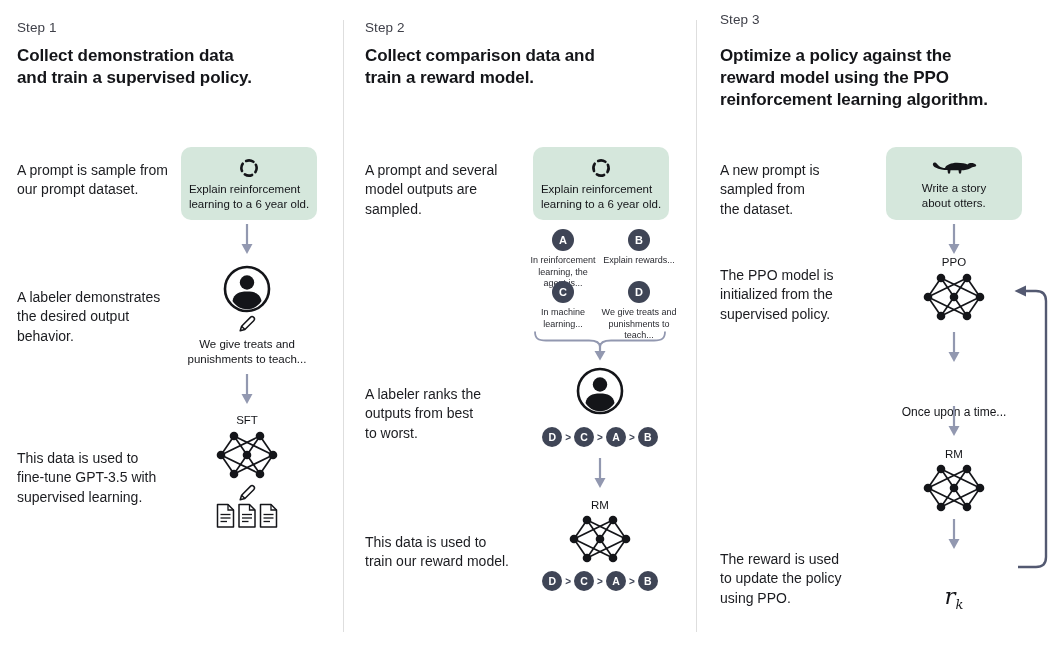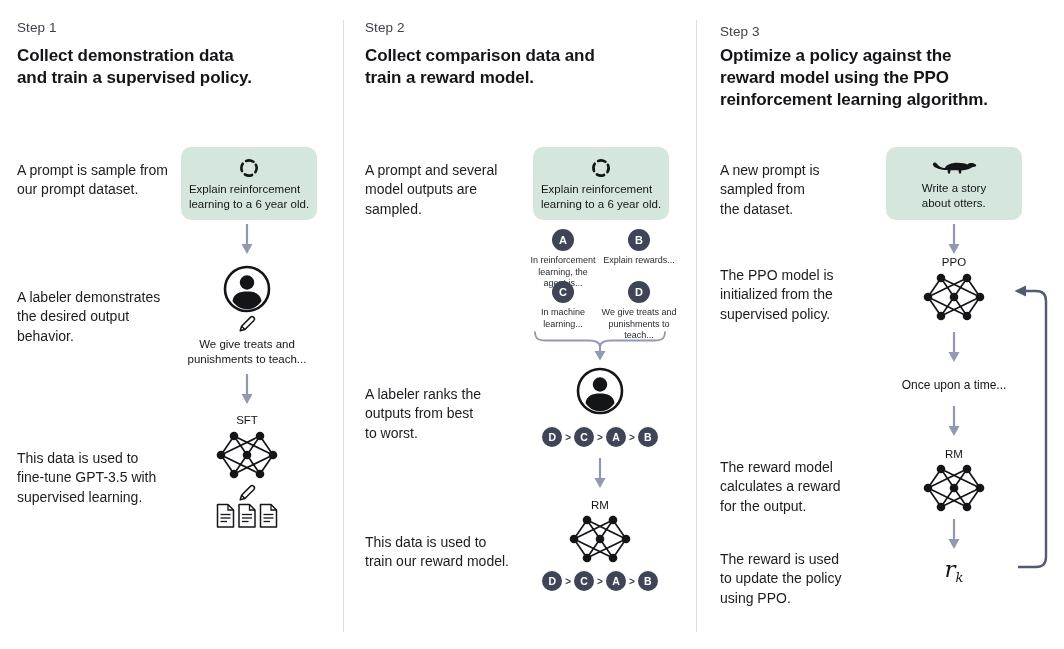--- a/index.html
+++ b/index.html
@@ -40,21 +40,21 @@
   .rank-badge {
     width: 20px; height: 20px; border-radius: 50%;
     background: #3f4556; color: #ffffff;
     font-size: 10.5px; font-weight: 700;
     display: flex; align-items: center; justify-content: center;
   }
   .rank-sep { font-size: 10px; font-weight: 700; color: #3f4556; }
   .divider { width: 1px; background: #dedede; }
   .reward-var { font-family: "DejaVu Serif", serif; font-style: italic; font-size: 23px; color: #141519; }
   .reward-sub { font-family: "DejaVu Serif", serif; font-style: italic; font-size: 13px; color: #141519; }
-  .center { text-align: center; }
+  .center { text-align: center; margin-top: 27px; }
 </style>
 </head>
 <body>
 
 <div id="canvas">
 
   <div class="abs divider" style="left:343px; top:20px; height:612px;"></div>
   <div class="abs divider" style="left:696px; top:20px; height:612px;"></div>
 
   <div class="abs step-label" style="left:17px; top:20px;">Step 1</div>
@@ -259,21 +259,21 @@
     <span class="rank-badge">C</span>
     <span class="rank-sep">&gt;</span>
     <span class="rank-badge">A</span>
     <span class="rank-sep">&gt;</span>
     <span class="rank-badge">B</span>
   </div>
 
   <div class="abs body-text pre" style="left:365px; top:533px; width:180px;">This data is used to
 train our reward model.</div>
 
-  <div class="abs step-label" style="left:720px; top:24px;">Step 3</div>
+  <div class="abs step-label" style="left:720px; top:12px;">Step 3</div>
   <div class="abs title pre" style="left:720px; top:45px; width:330px;">Optimize a policy against the
 reward model using the PPO
 reinforcement learning algorithm.</div>
 
   <div class="abs body-text pre" style="left:720px; top:161px; width:160px;">A new prompt is
 sampled from
 the dataset.</div>
 
   <div class="abs prompt-box" style="left:886px; top:147px;">
     <svg width="46" height="20" viewBox="0 0 46 20">
@@ -326,23 +326,20 @@
   </svg>
 
 
   <div class="abs center" style="left:884px; top:378px; width:140px; font-size:12px; color:#141519;">Once upon a time...</div>
 
   <svg class="abs" style="left:946px; top:406px;" width="16" height="30" viewBox="0 0 16 30">
     <line x1="8" y1="0" x2="8" y2="21" stroke="#9298b0" stroke-width="2.2"></line>
     <polygon points="2.5,20 13.5,20 8,30" fill="#9298b0"></polygon>
   </svg>
 
-  <div class="abs body-text pre" style="left:720px; top:458px; width:170px;">The reward model
-calculates a reward
-for the output.</div>
 
   <div class="abs model-label" style="left:934px; top:448px; width:40px;">RM</div>
 
   <svg class="abs" style="left:922px; top:461px;" width="64" height="54" viewBox="0 0 64 54">
     <g stroke="#141519" stroke-width="1.7">
       <line x1="19" y1="8" x2="6" y2="27"></line>
         <line x1="19" y1="8" x2="32" y2="27"></line>
         <line x1="19" y1="8" x2="58" y2="27"></line>
       <line x1="45" y1="8" x2="6" y2="27"></line>
         <line x1="45" y1="8" x2="32" y2="27"></line>

